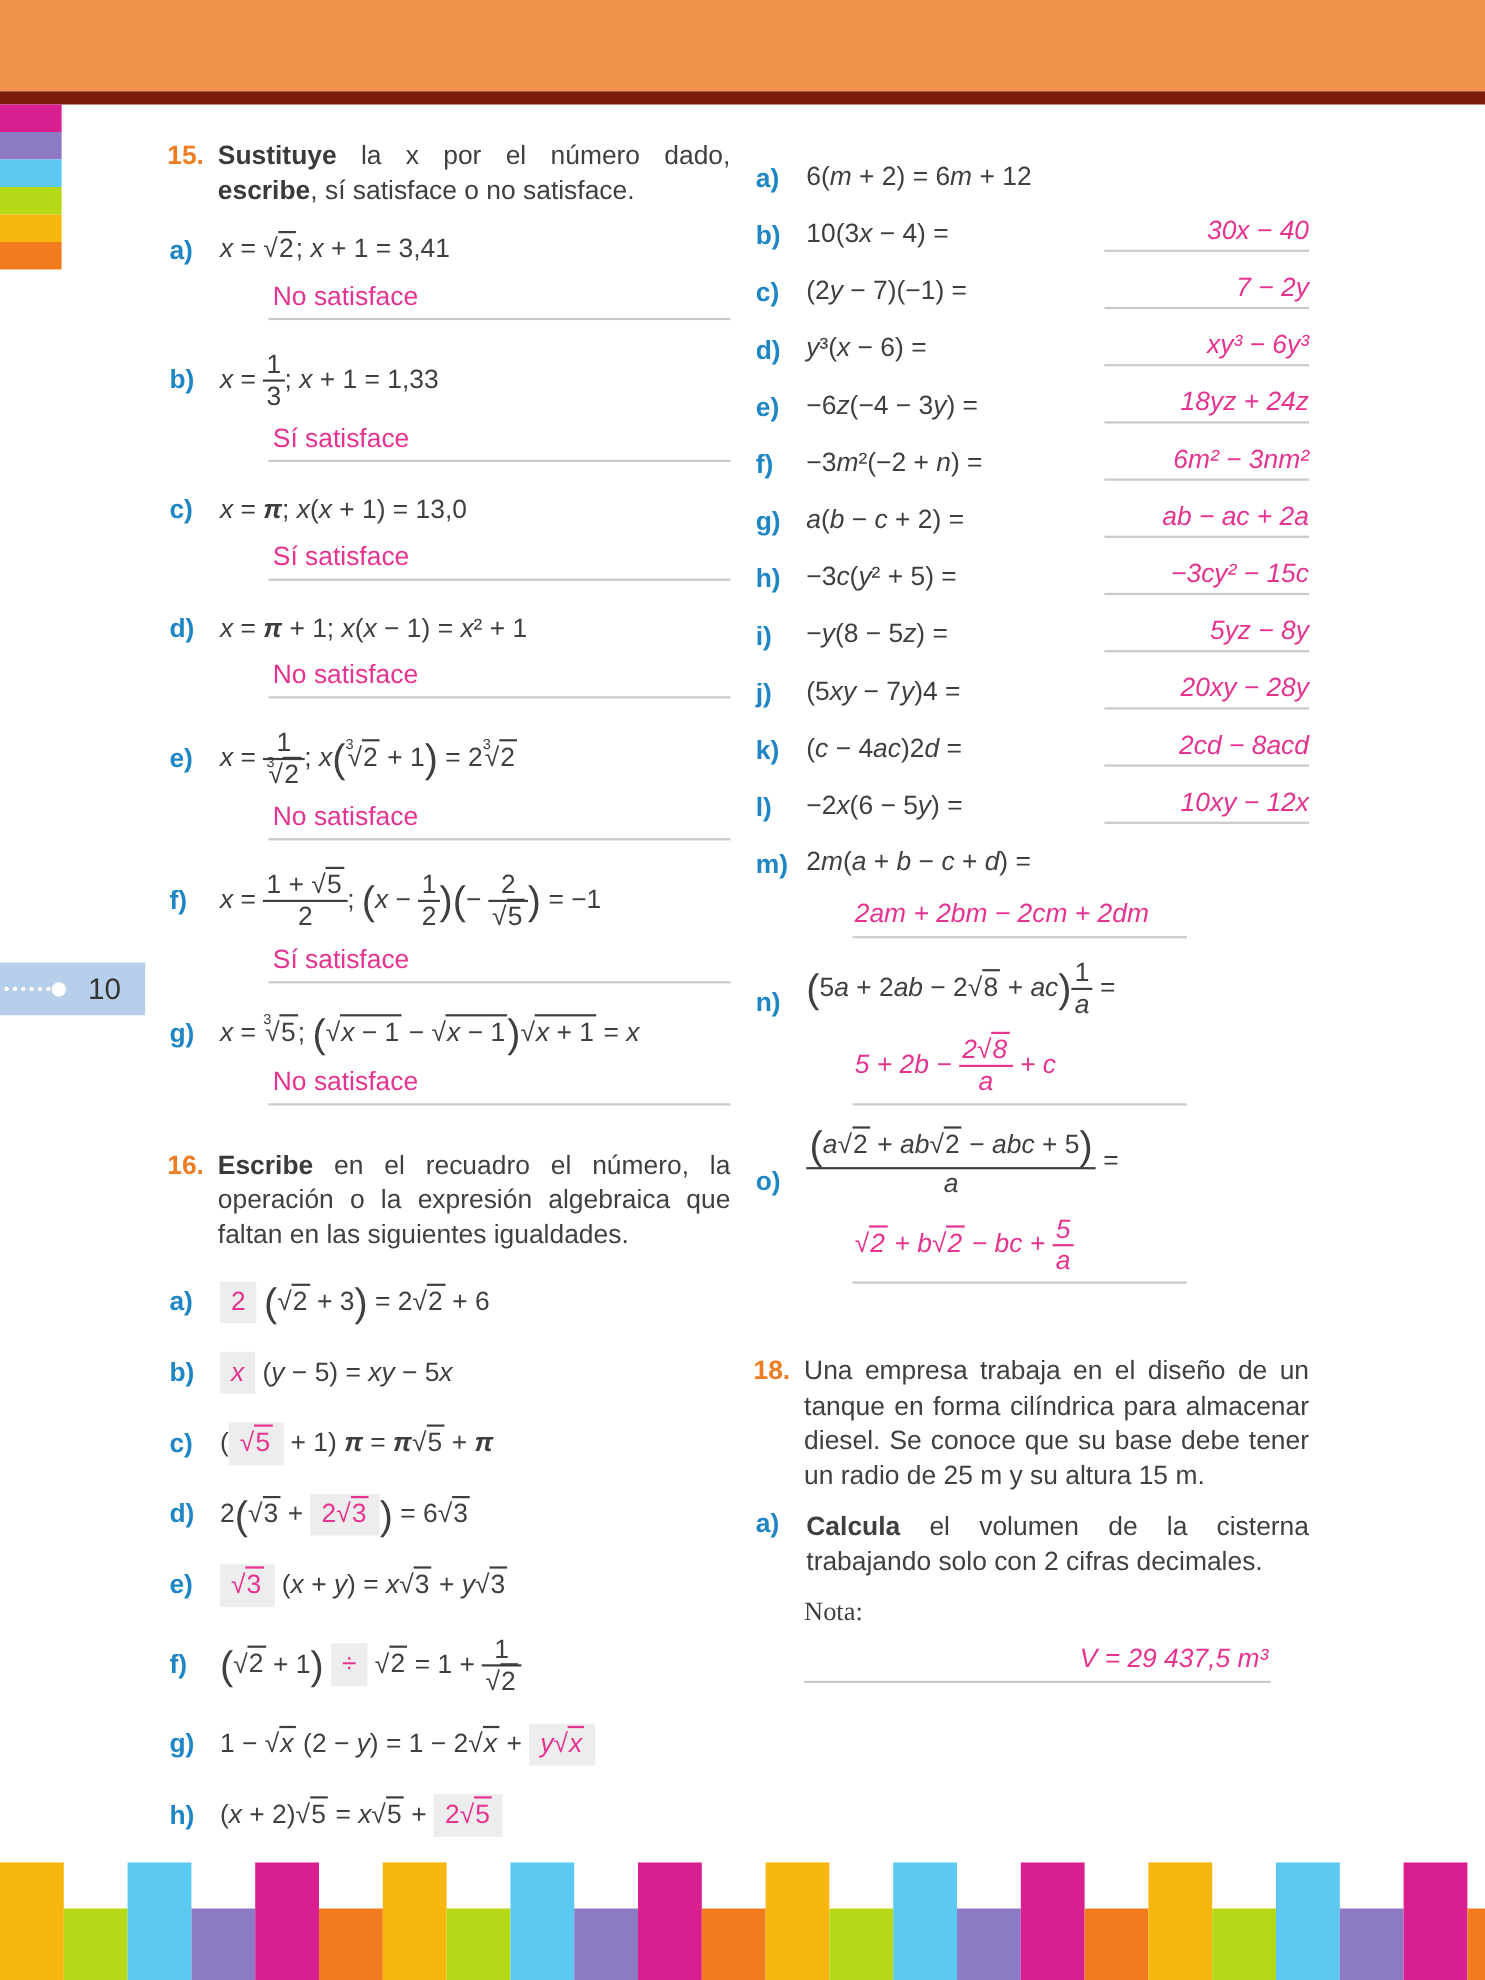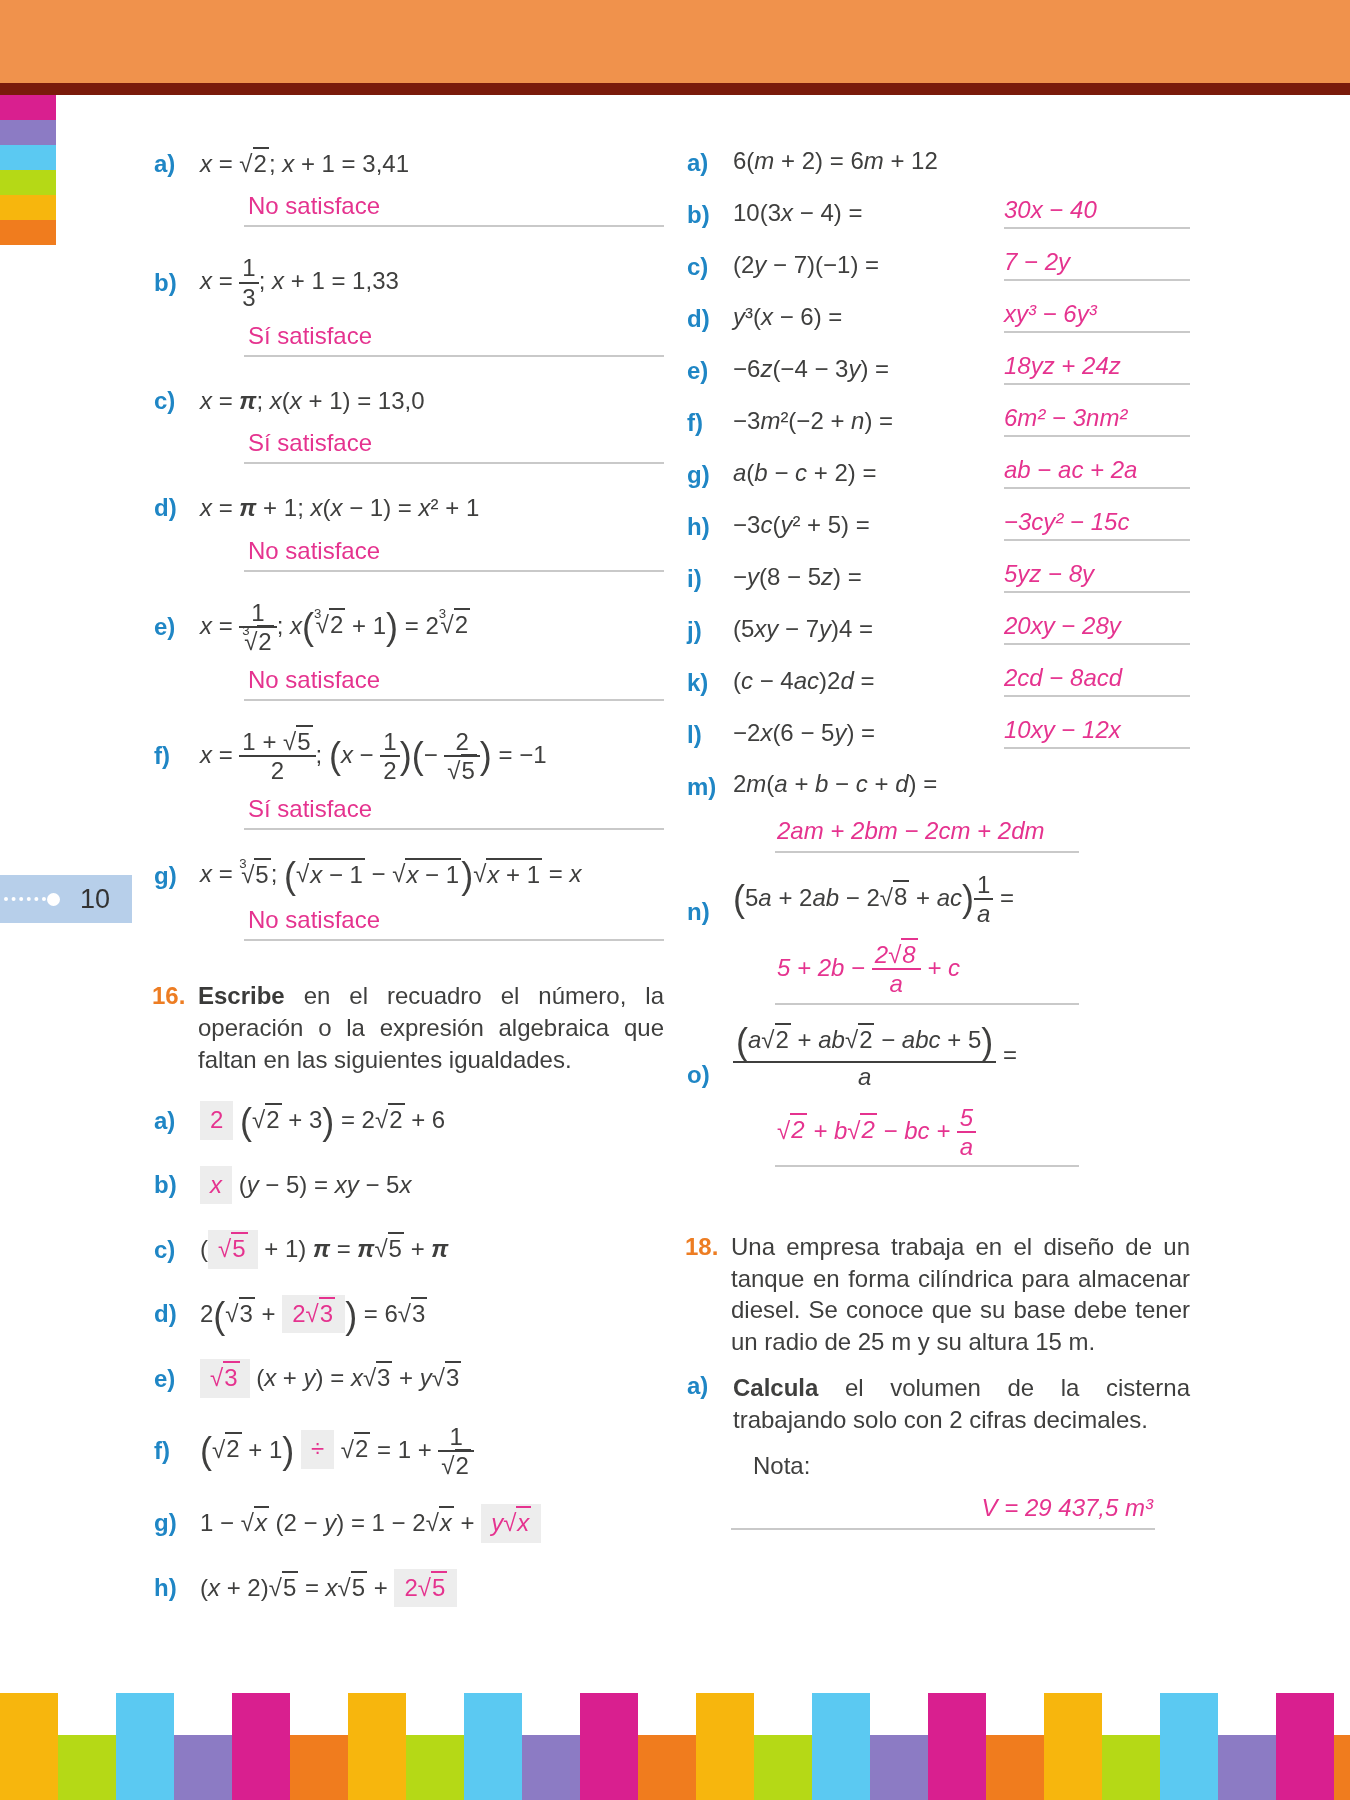--- a/index.html
+++ b/index.html
@@ -30,26 +30,26 @@
   .extitle b{color:#3a3a39;}
   
   .it{display:flex;margin-top:22px;align-items:center;}
   .lbl{width:46px;flex:none;font-weight:bold;color:#1F86C5;font-size:24px;margin-left:2px;}
   .fml{flex:1;font-size:24px;line-height:1.35;}
   .aline{margin:12px 0 28px 92px;border-bottom:2px solid #c9c9c9;padding:0 4px 3px 4px;
     color:#E5338F;font-size:24px;min-height:30px;}
   
   .it2{display:flex;margin-top:19px;align-items:flex-end;}
   .fml2{flex:1;font-size:24px;line-height:1.35;}
-  .acell{width:186px;flex:none;border-bottom:2px solid #c9c9c9;text-align:left;
+  .acell{width:186px;flex:none;border-bottom:2px solid #c9c9c9;text-align:right;
     color:#E5338F;font-style:italic;font-size:24px;padding-bottom:3px;margin-left:6px;}
   .abelow{margin:16px 0 6px 90px;width:300px;border-bottom:2px solid #c9c9c9;
     color:#E5338F;font-style:italic;font-size:24px;padding:0 2px 6px 2px;}
   .para{font-size:24px;line-height:1.34;text-align:justify;}
-  .sub{margin-left:68px;}
+  .sub{margin-left:46px;font-family:Liberation Serif, serif;}
   
   .fr{display:inline-block;text-align:center;vertical-align:middle;line-height:1.05;}
   .fr .nu{display:block;border-bottom:2px solid currentColor;padding:0 3px 1px 3px;}
   .fr .de{display:block;padding:1px 3px 0 3px;}
   .rt{white-space:nowrap;}
   .rt .ov{border-top:2px solid currentColor;padding:1px 2px 0 1px;}
   .ix{font-size:55%;position:relative;top:-0.45em;margin-right:-0.42em;}
   .bp{font-size:150%;font-weight:300;vertical-align:middle;line-height:1;}
   .pi{font-style:italic;font-weight:bold;}
   .bx{display:inline-block;background:#ededed;color:#E5338F;padding:3px 10px;}
@@ -76,20 +76,24 @@
 </div>
 
 <div class="badge">
   <div class="dotline"></div>
   <div class="bigdot"></div>
   <span class="pagenum">10</span>
 </div>
 
 <div class="col col1">
 
+  <div class="exhead">
+    <span class="exnum">15.</span>
+    <span class="extitle"><b>Sustituye</b> la x por el número dado, <b>escribe</b>, sí satisface o no satisface.</span>
+  </div>
 
   <div class="it">
     <span class="lbl">a)</span>
     <span class="fml"><i>x</i> = <span class="rt">√<span class="ov">2</span></span>; <i>x</i> + 1 = 3,41</span>
   </div>
   <div class="aline">No satisface</div>
 
   <div class="it">
     <span class="lbl">b)</span>
     <span class="fml"><i>x</i> = <span class="fr"><span class="nu">1</span><span class="de">3</span></span>; <i>x</i> + 1 = 1,33</span>

